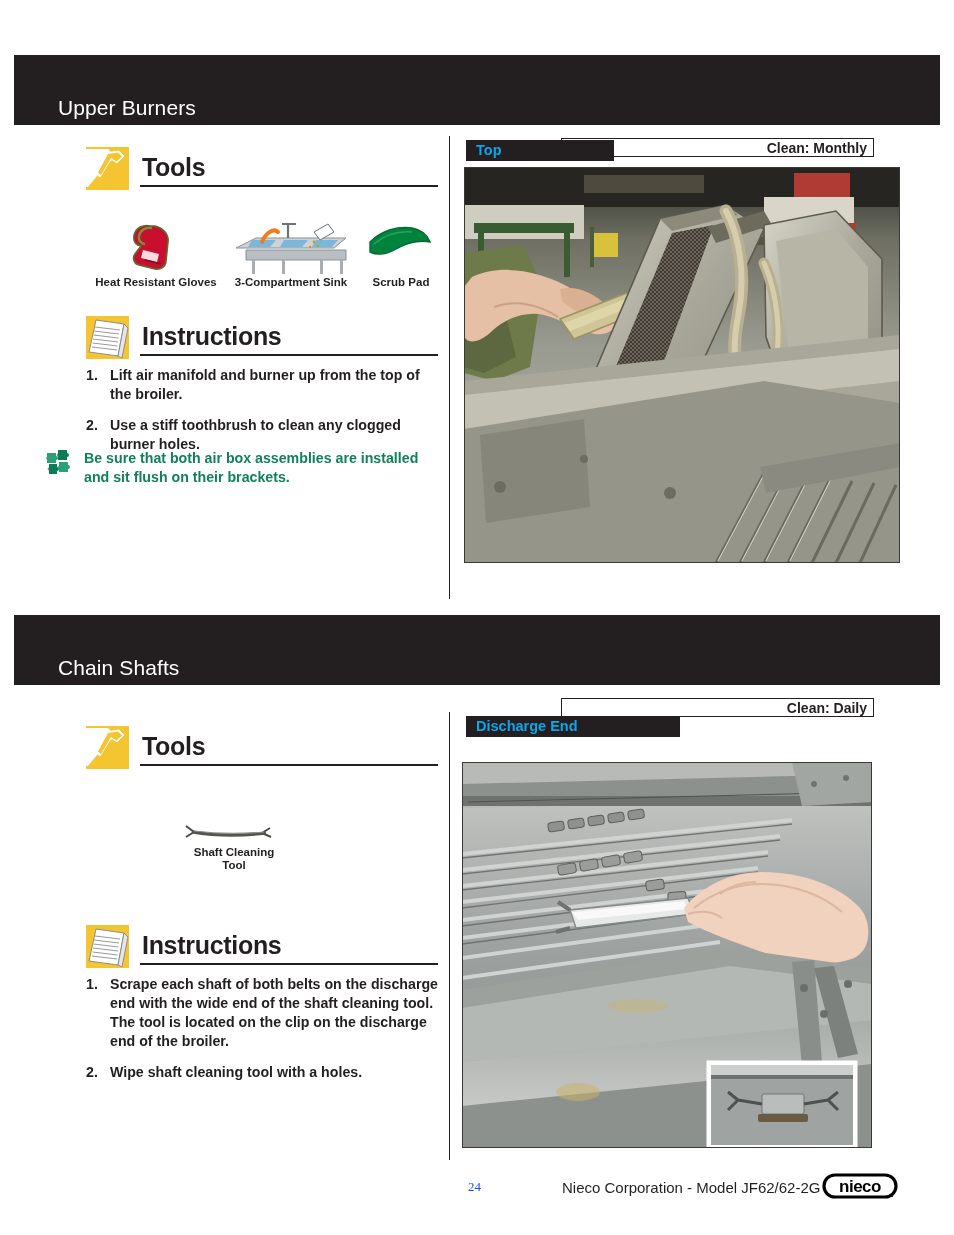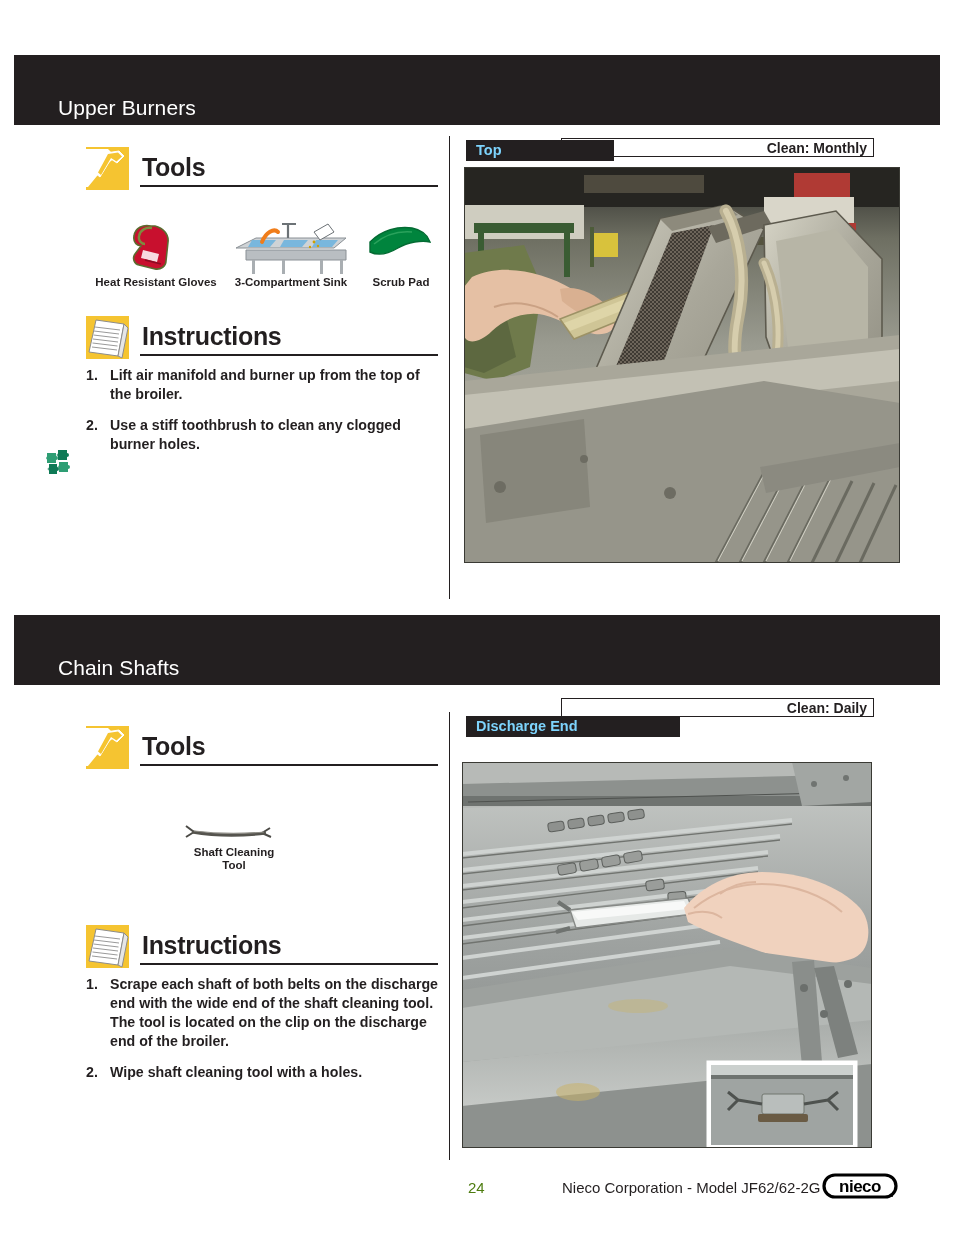--- a/index.html
+++ b/index.html
@@ -148,31 +148,32 @@
   }
   .caplabel {
     position: absolute;
     background: #231f20;
     height: 21px;
   }
   .caplabel span {
     position: absolute;
     left: 10px;
     top: 2px;
-    color: #7dd3fc;
+    color: #0ea5e9;
     font-weight: bold;
     font-size: 14.5px;
     white-space: nowrap;
   }
 
   
   .footer-page {
     position: absolute;
-    font-size: 15px;
-    color: #4d7c0f;
+    font-size: 13px;
+    color: #1d4ed8;
+    font-family: Liberation Serif, serif;
   }
   .footer-text {
     position: absolute;
     font-size: 15px;
     color: #231f20;
     white-space: nowrap;
   }
   .logo {
     position: absolute;
     width: 76px;
@@ -286,20 +287,21 @@
   <div class="note-icon" style="left:46px;top:449px;width:30px;height:28px;">
     <svg viewBox="0 0 30 28" width="30" height="28">
       <g fill="#2e9e74">
         <path d="M1,4 h9 v3 a2,2 0 0 1 2,2 a2,2 0 0 1 -2,2 v3 h-9 v-3 a2,2 0 0 0 -2,-2 a2,2 0 0 0 2,-2 z"></path>
         <path d="M12,1 h9 v3 a2,2 0 0 1 2,2 a2,2 0 0 1 -2,2 v3 h-9 v-3 a2,2 0 0 0 -2,-2 a2,2 0 0 0 2,-2 z" fill="#0f7a56"></path>
         <path d="M13,13 h9 v3 a2,2 0 0 1 2,2 a2,2 0 0 1 -2,2 v3 h-9 v-3 a2,2 0 0 0 -2,-2 a2,2 0 0 0 2,-2 z"></path>
         <path d="M3,15 h8 v3 a2,2 0 0 1 2,2 a2,2 0 0 1 -2,2 v3 h-8 v-3 a2,2 0 0 0 -2,-2 a2,2 0 0 0 2,-2 z" fill="#0f7a56"></path>
       </g>
     </svg>
   </div>
+  <div class="note" style="left:84px;top:449px;width:352px;">Be sure that both air box assemblies are installed and sit flush on their brackets.</div>
 
   <div class="caplabel" style="left:466px;top:140px;width:148px;">
     <span>Top</span>
   </div>
   <div class="photo" style="left:464px;top:167px;width:436px;height:396px;">
     <svg viewBox="0 0 436 396" width="436" height="396" preserveAspectRatio="none">
       <defs>
         <linearGradient id="bgShop" x1="0" y1="0" x2="0" y2="1">
           <stop offset="0%" stop-color="#2b2b28"></stop>
           <stop offset="18%" stop-color="#6e6f62"></stop>

